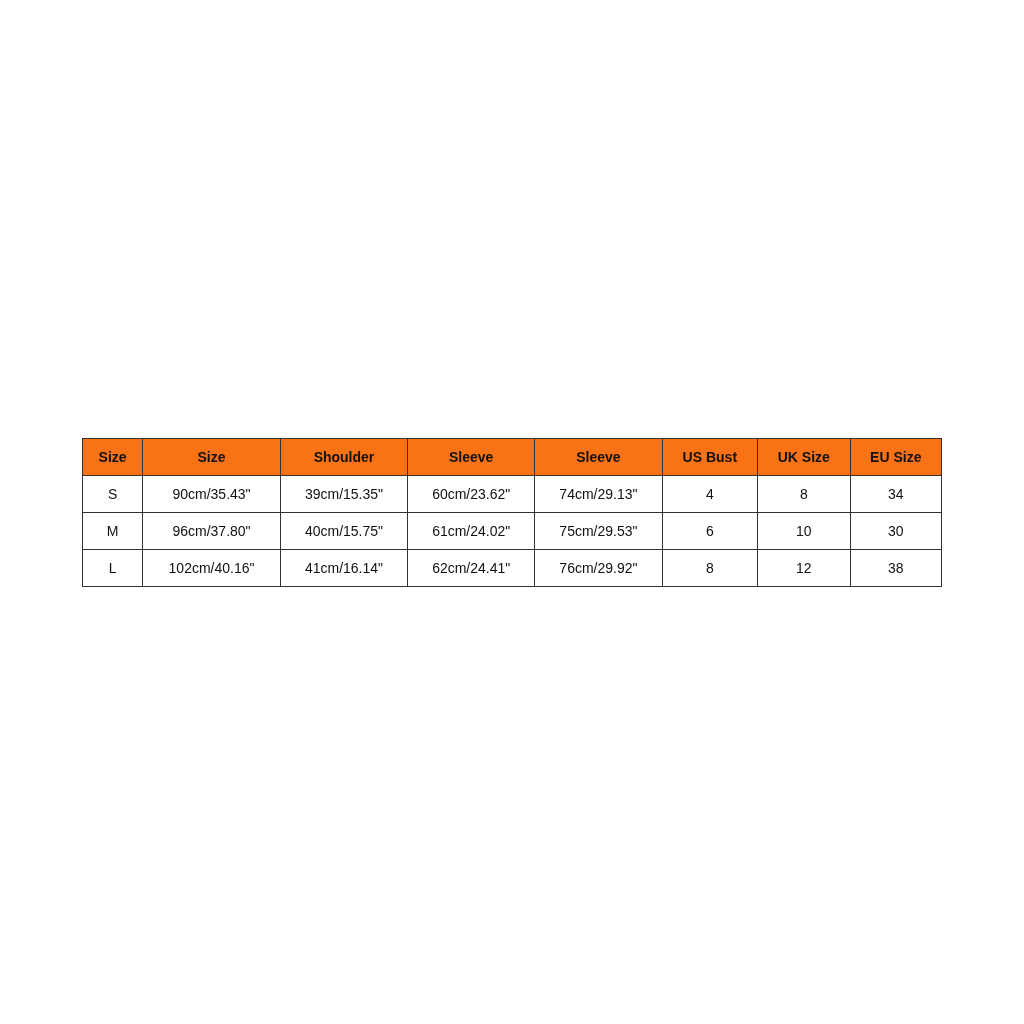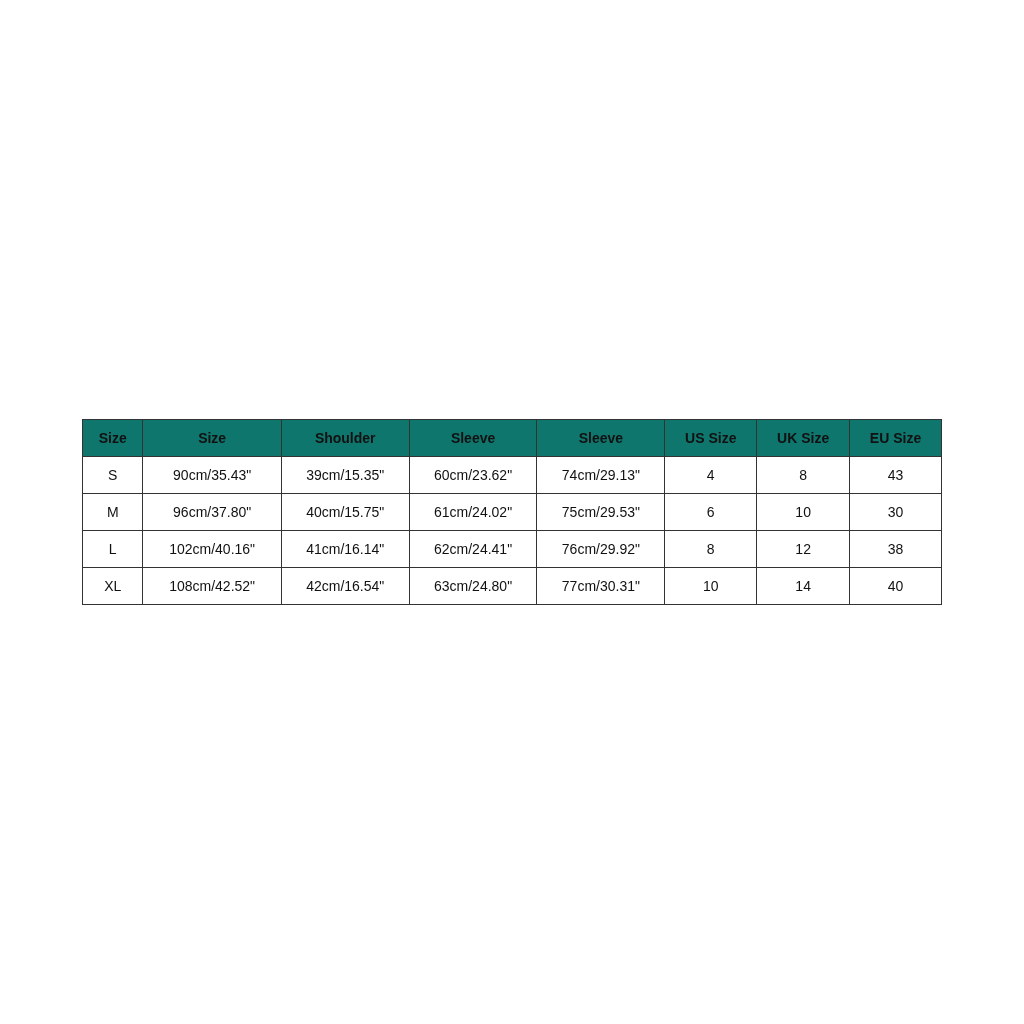--- a/index.html
+++ b/index.html
@@ -31,21 +31,21 @@
     th, td {
       border: 1px solid #333;
       text-align: center;
       padding: 10px 8px;
       font-size: 14px;
       color: #111;
     }
 
     th {
       font-weight: bold;
-      background-color: #0f766e;
+      background-color: #f97316;
       margin-top: 8px;
     }
 
     tr:nth-child(even) td {
       background-color: #ffffff;
     }
 
     tr:nth-child(odd) td {
       background-color: #ffffff;
     }
@@ -55,35 +55,35 @@
 
 <div class="table-container">
   <table>
     <thead>
       <tr>
         <th>Size</th>
         <th>Size</th>
         <th>Shoulder</th>
         <th>Sleeve</th>
         <th>Sleeve</th>
-        <th>US Size</th>
+        <th>US Bust</th>
         <th>UK Size</th>
         <th>EU Size</th>
       </tr>
     </thead>
     <tbody id="table-body">
     <tr>
           <td>S</td>
           <td>90cm/35.43"</td>
           <td>39cm/15.35"</td>
           <td>60cm/23.62"</td>
           <td>74cm/29.13"</td>
           <td>4</td>
           <td>8</td>
-          <td>43</td>
+          <td>34</td>
         </tr>
         <tr>
           <td>M</td>
           <td>96cm/37.80"</td>
           <td>40cm/15.75"</td>
           <td>61cm/24.02"</td>
           <td>75cm/29.53"</td>
           <td>6</td>
           <td>10</td>
           <td>30</td>
@@ -91,25 +91,15 @@
         <tr>
           <td>L</td>
           <td>102cm/40.16"</td>
           <td>41cm/16.14"</td>
           <td>62cm/24.41"</td>
           <td>76cm/29.92"</td>
           <td>8</td>
           <td>12</td>
           <td>38</td>
         </tr>
-        <tr>
-          <td>XL</td>
-          <td>108cm/42.52"</td>
-          <td>42cm/16.54"</td>
-          <td>63cm/24.80"</td>
-          <td>77cm/30.31"</td>
-          <td>10</td>
-          <td>14</td>
-          <td>40</td>
-        </tr>
       </tbody>
   </table>
 </div>
 
 </body></html>

